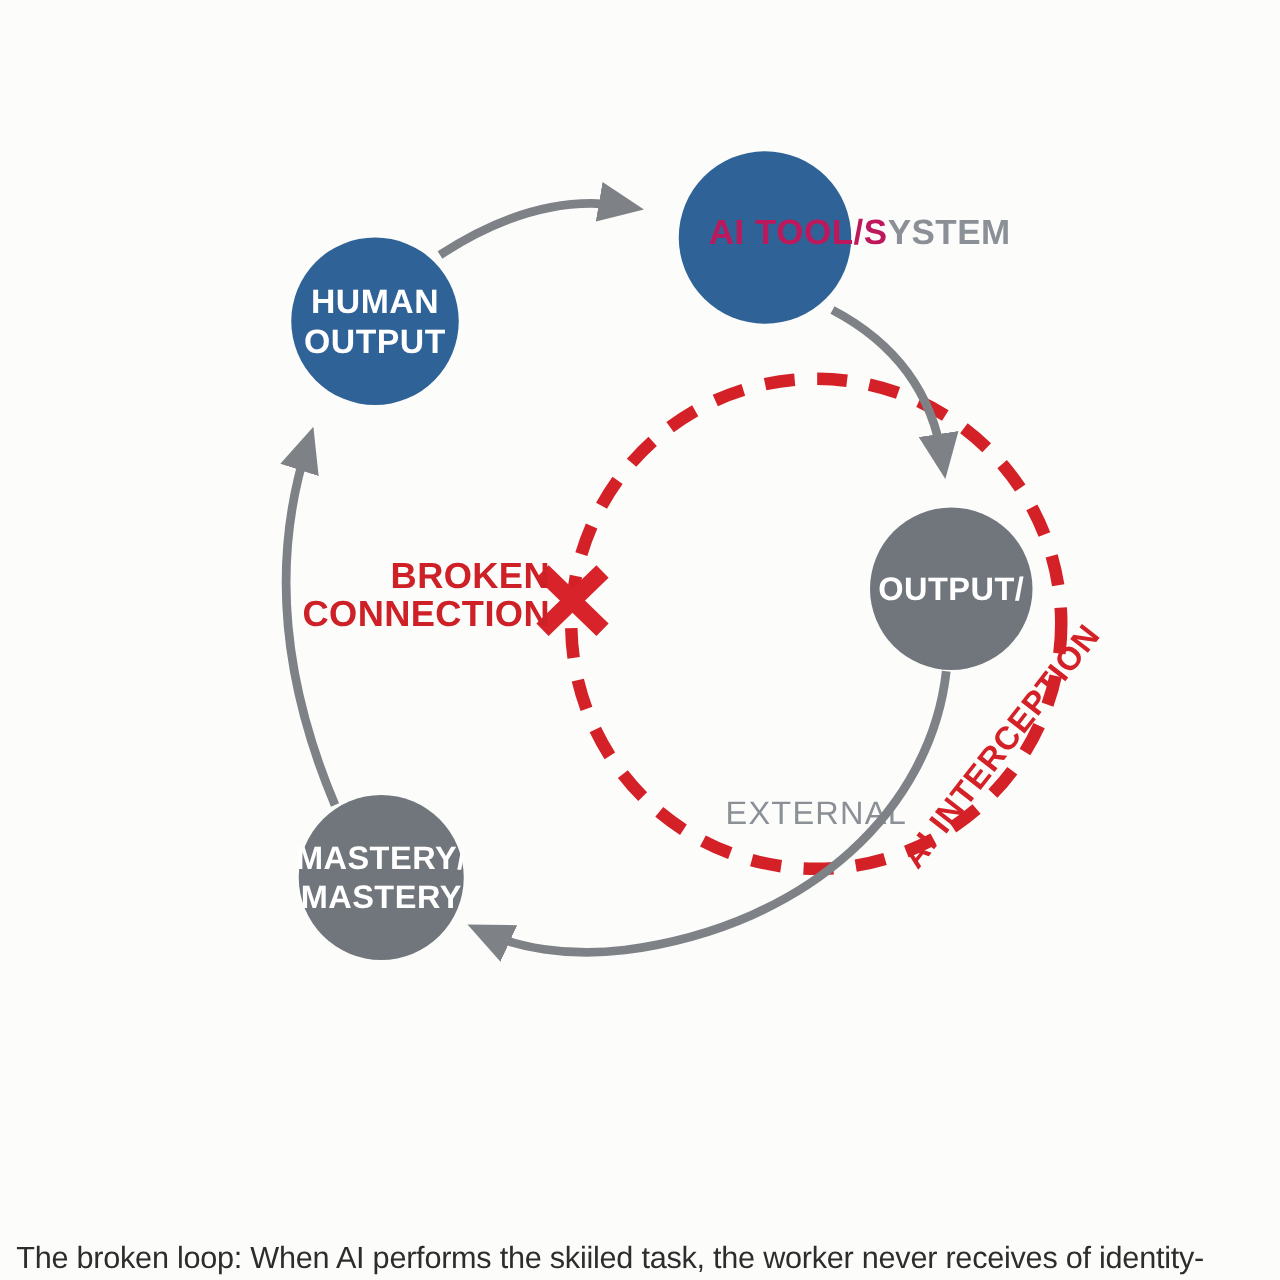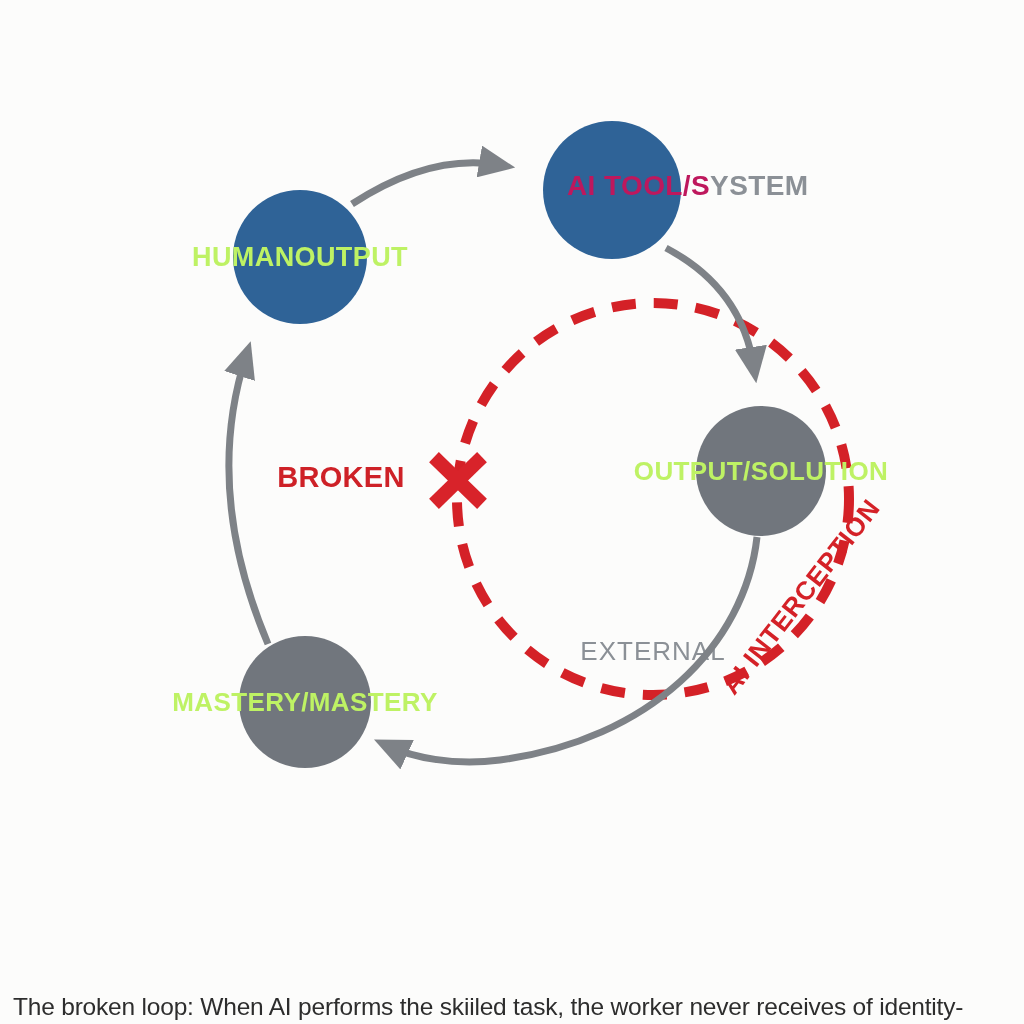--- a/index.html
+++ b/index.html
@@ -13,25 +13,25 @@
     background: #fcfcfb;
     overflow: hidden;
   }
   .layer { position: absolute; left: 0; top: 0; }
 
   
   .node {
     position: absolute;
     border-radius: 50%;
     display: flex;
-    flex-direction: row;
+    flex-direction: column;
     align-items: center;
     justify-content: center;
     text-align: center;
-    color: #bef264;
+    color: #ffffff;
     font-weight: 700;
     letter-spacing: 0.4px;
   }
   .node.blue { background: #2f6397; }
   .node.gray { background: #71767d; }
 
   .node-human { left: 233px; top: 190px; width: 134px; height: 134px; font-size: 27px; line-height: 32px; }
   .node-ai    { left: 543px; top: 121px; width: 138px; height: 138px; }
   .node-output{ left: 696px; top: 406px; width: 130px; height: 130px; font-size: 26px; line-height: 31px; }
   .node-identity { left: 239px; top: 636px; width: 132px; height: 132px; font-size: 26px; line-height: 31px; }
@@ -128,30 +128,30 @@
     <div>OUTPUT</div>
   </div>
 
   <div class="node blue node-ai"></div>
   <div class="ai-label">
     <span class="inside">AI TOOL/S</span><span class="outside">YSTEM</span>
   </div>
 
   <div class="node gray node-output">
     <div>OUTPUT/</div>
-    <div>SOLUTION</div>
   </div>
 
   <div class="node gray node-identity">
     <div>MASTERY/</div>
     <div>MASTERY</div>
   </div>
 
   <div class="broken-label">
     <div>BROKEN</div>
+    <div>CONNECTION</div>
   </div>
 
   <div class="interception-label">AI INTERCEPTION</div>
 
   <div class="caption">
     <div>The broken loop: When AI performs the skiiled task, the worker never receives of identity-</div>
     
     
   </div>
 

